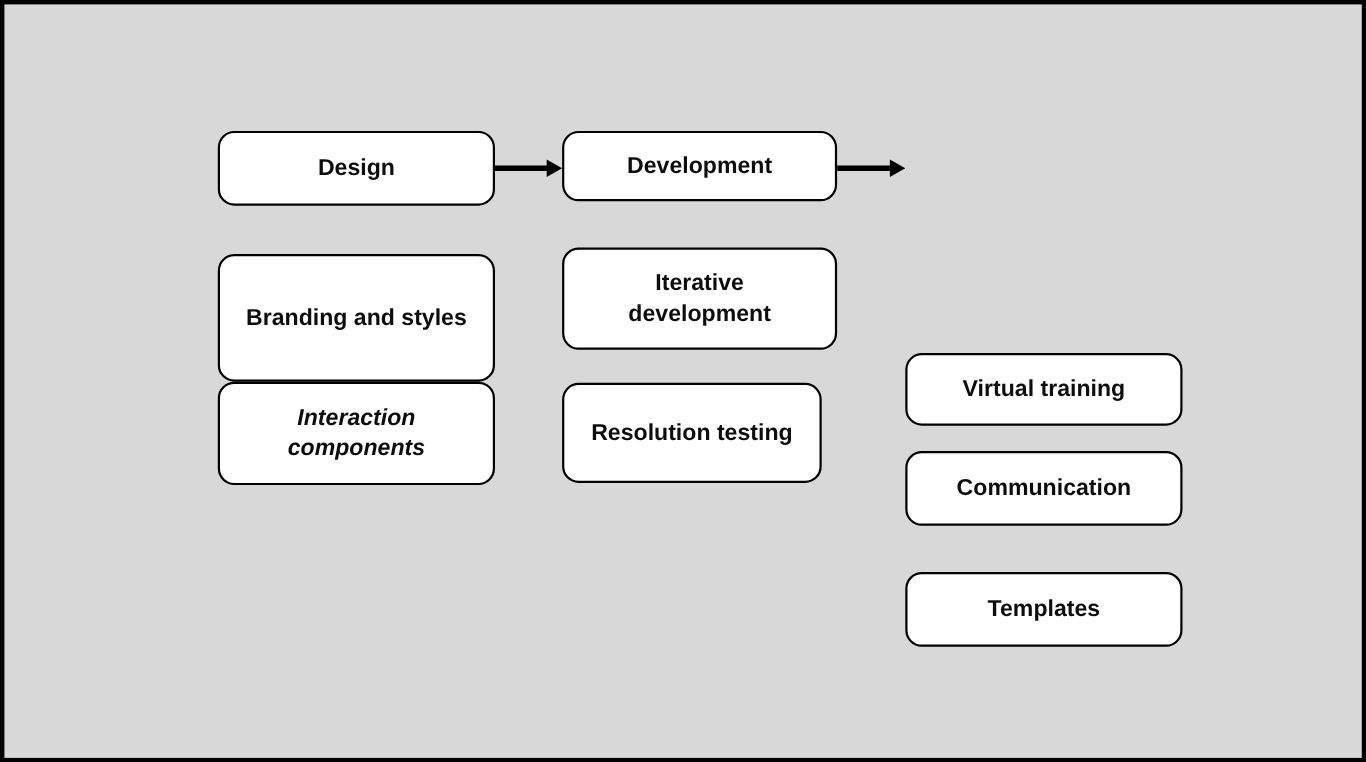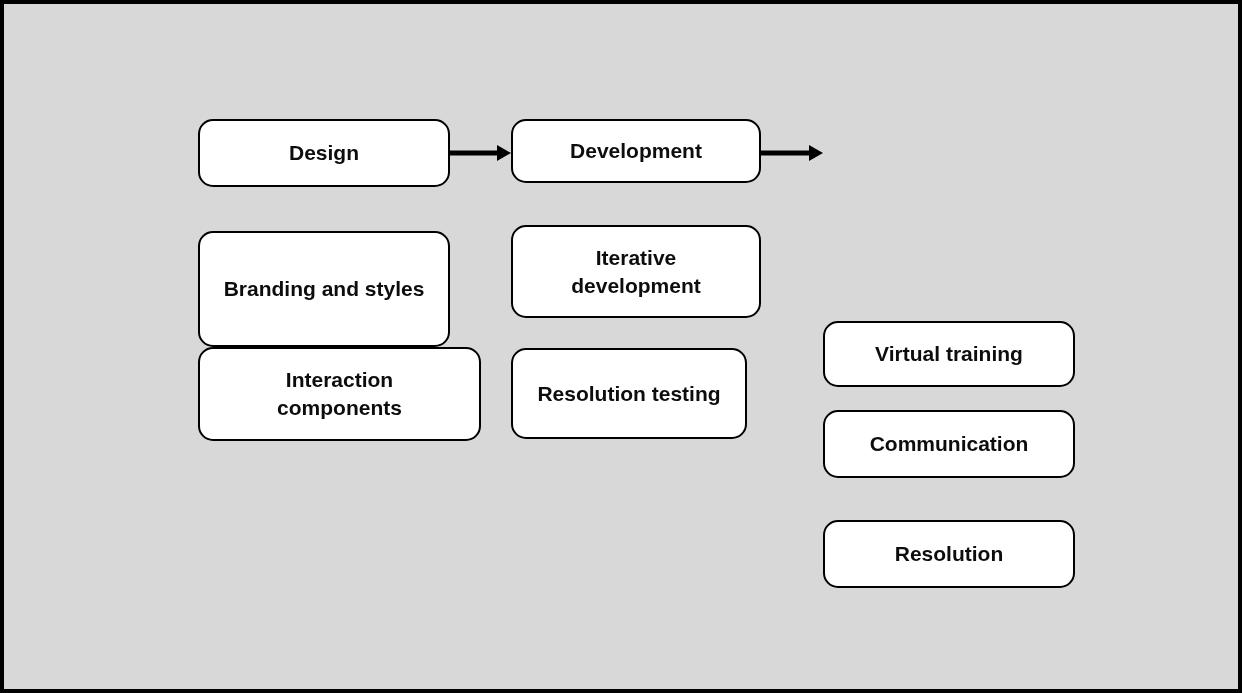--- a/index.html
+++ b/index.html
@@ -31,21 +31,21 @@
     line-height:1.32;
     padding:4px 10px;
   }
   .wrap2{display:inline-block;max-width:180px;}
   
   .n-design        {left:194px;top:115px;width:252px;height:68px;}
   .n-development   {left:507px;top:115px;width:250px;height:64px;}
   .n-launch        {left:819px;top:115px;width:252px;height:68px;}
   
   .n-branding      {left:194px;top:227px;width:252px;height:116px;}
-  .n-interaction   {left:194px;top:343px;width:283px;height:94px;}
+  .n-interaction   {left:194px;top:343px;width:252px;height:94px;font-style:italic;}
   
   .n-iterative     {left:507px;top:221px;width:250px;height:93px;}
   .n-resolution    {left:507px;top:344px;width:236px;height:91px;}
   
   .n-communication {left:819px;top:227px;width:252px;height:67px;}
   .n-virtual       {left:819px;top:317px;width:252px;height:66px;}
   .n-documentation {left:819px;top:406px;width:252px;height:68px;}
   .n-templates     {left:819px;top:516px;width:252px;height:68px;}
   
   .arrow{position:absolute;width:62px;height:24px;}
@@ -87,16 +87,16 @@
     <span>Resolution testing</span>
   </div>
 
   <div class="node n-virtual">
     <span>Virtual training</span>
   </div>
   <div class="node n-documentation">
     <span>Communication</span>
   </div>
   <div class="node n-templates">
-    <span>Resolution</span>
+    <span>Templates</span>
   </div>
 
 </div>
 
 </body></html>

